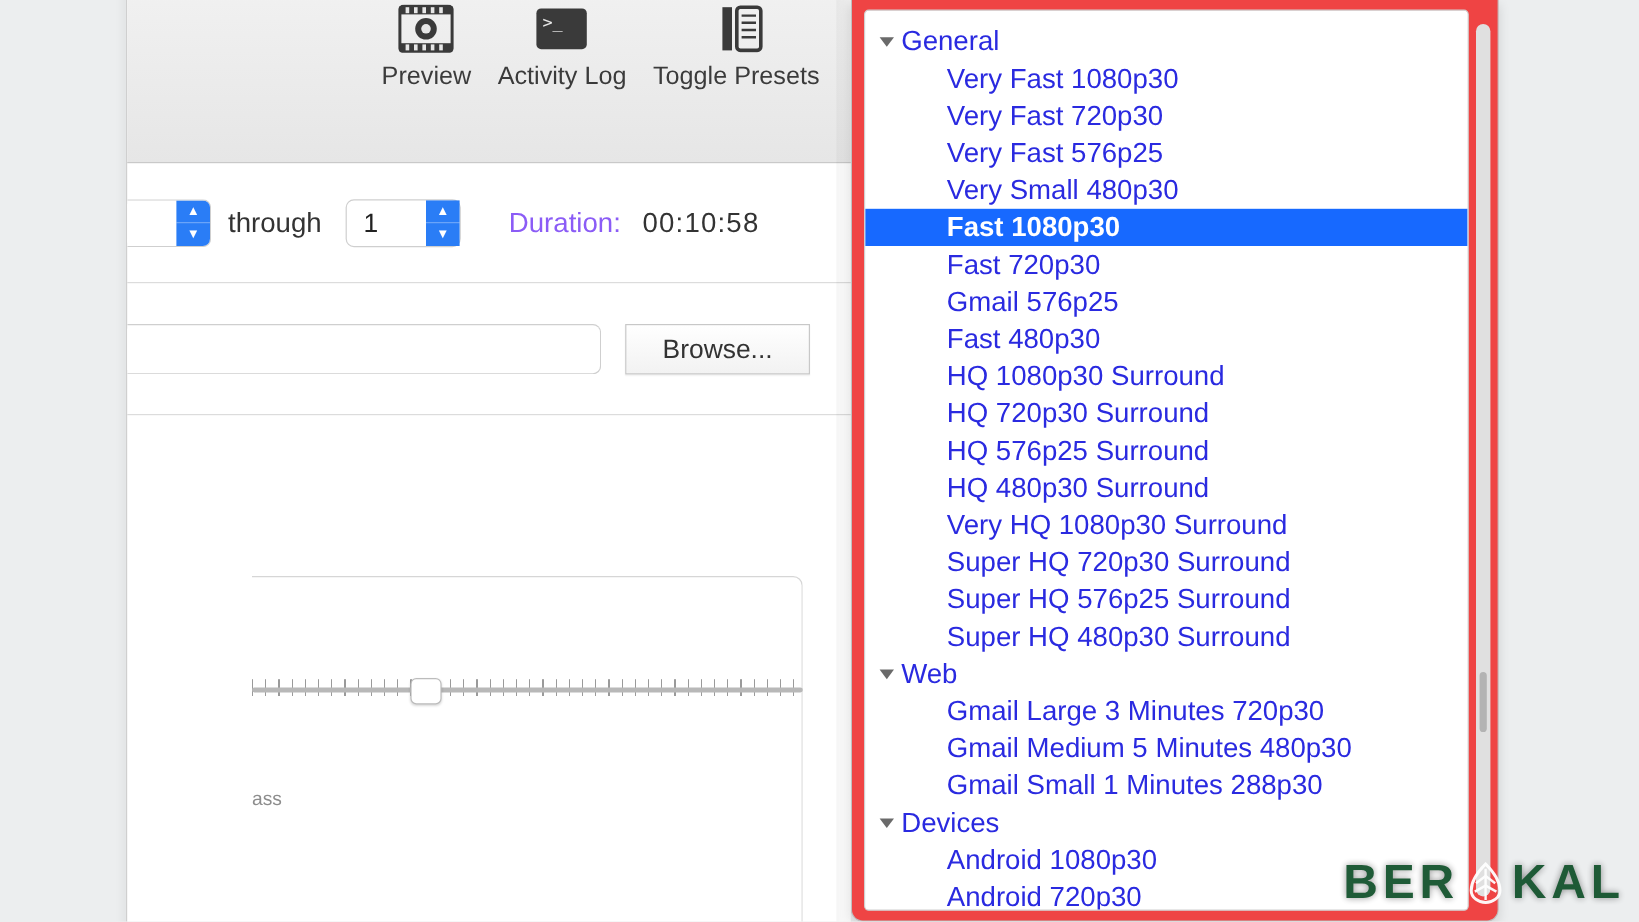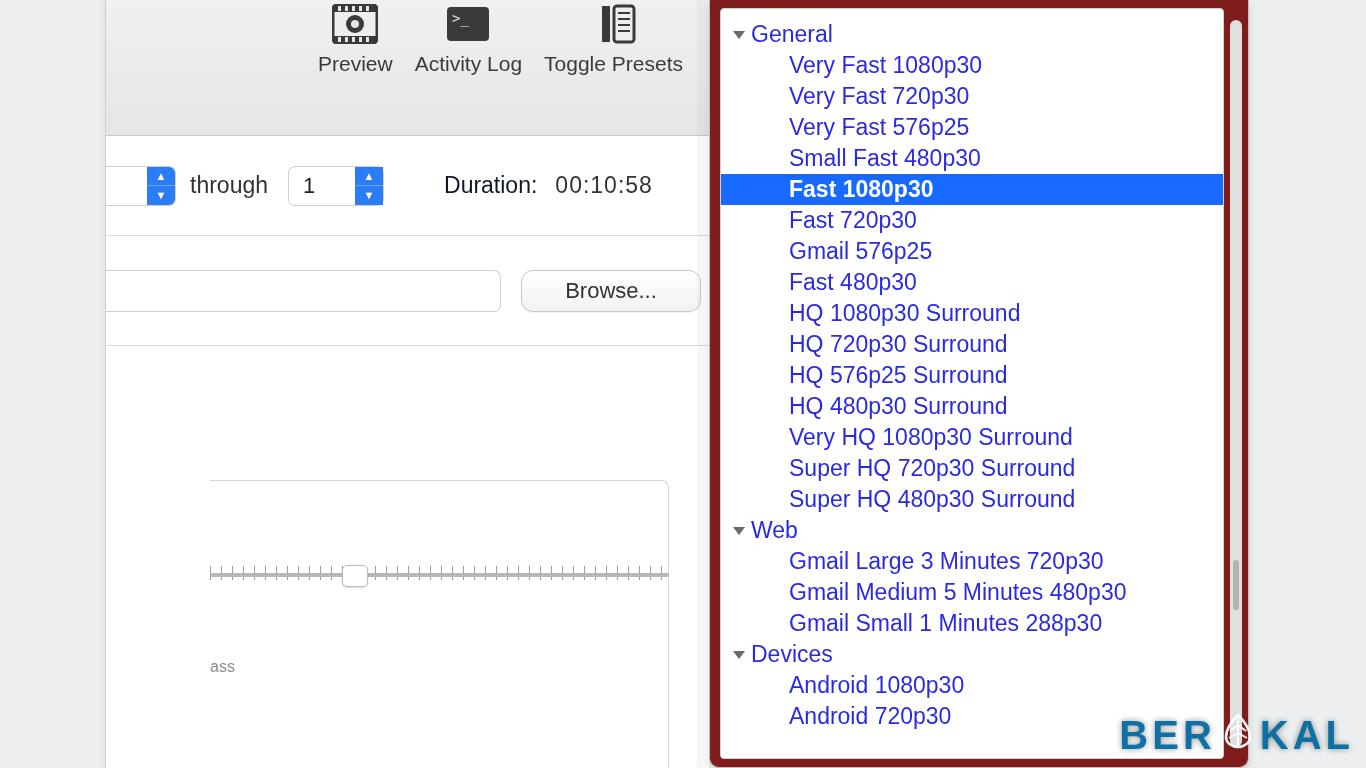--- a/index.html
+++ b/index.html
@@ -62,40 +62,40 @@
   }
   .stepper-cut .arrows div:first-child, .stepper .arrows div:first-child { border-bottom:1px solid rgba(255,255,255,.3);}
   .through { font-size: 23px; color:#333; margin: 0 20px 0 14px; }
   .stepper {
     width: 96px; height: 40px;
     border: 1px solid #cfcfcf; border-radius: 7px;
     background:#fff; position:relative;
     display:flex; align-items:center; padding-left:14px;
     font-size:22px; color:#222;
   }
-  .duration-lbl { margin-left: 60px; font-size:23px; color:#0f172a; }
+  .duration-lbl { margin-left: 40px; font-size:23px; color:#8b5cf6; }
   .duration-val { margin-left: 18px; font-size:23px; color:#333; letter-spacing:1px;}
 
   .row-dest {
     height: 110px;
     display:flex; align-items:center;
     border-bottom: 1px solid #dcdcdc;
     padding-left:0;
   }
   .path-input {
     width: 395px; height: 42px;
     border: 1px solid #cfcfcf; border-left:none;
     border-radius: 0 7px 7px 0;
     background:#fff;
   }
   .browse-btn {
     margin-left: 20px;
-    width: 180px; height: 42px;
+    width: 154px; height: 42px;
     border: 1px solid #c8c8c8;
-    border-radius: 12px;
+    border-radius: 0;
     background: linear-gradient(#ffffff,#f2f2f2);
     font-size: 22px; color:#333;
     display:flex; align-items:center; justify-content:center;
     cursor:pointer;
     box-shadow: 0 1px 1px rgba(0,0,0,.06);
   }
   .slider-track {
     position: absolute;
     left: 104px; right: 40px;
     top: 575px;
@@ -124,21 +124,21 @@
     position:absolute; left:104px; top:490px; right:40px; height:290px;
     border:1px solid #d6d6d6; border-left:none; border-bottom:none;
     border-radius: 0 8px 0 0;
   }
 
   
   .presets {
     position:absolute;
     left: 709px; top: 0;
     width: 540px; height: 768px;
-    background: #7f1d1d;
+    background: #ef4444;
     border: 1px solid #bfbfbf;
     border-top: none;
     border-radius: 0 0 10px 10px;
     box-shadow: 0 4px 10px rgba(0,0,0,.12);
     overflow:hidden;
   }
   .presets-inner {
     position:absolute; left:10px; right:24px; top:8px; bottom:8px;
     background:#fff;
     border: 1px solid #d0d0d0;
@@ -175,22 +175,22 @@
     background:#1769ff;
     color:#fff;
     font-weight:700;
   }
 
   
   .watermark {
     position:absolute; right:12px; bottom:10px;
     font-family: Arial, sans-serif;
     font-size:40px; font-weight:700; letter-spacing:4px;
-    color:#0369a1; text-shadow:0 0 6px rgba(0,0,0,.45);
-    display:flex; gap:4px;
+    color:#14532d; text-shadow:0 0 6px rgba(0,0,0,.45);
+    display:flex; align-items:center; gap:4px;
     opacity:.95;
   }
   .watermark svg { width:36px; height:36px; }
 
   
   .gap-shadow {
     position:absolute; left:697px; top:0; width:16px; height:768px;
     background: linear-gradient(to right, rgba(0,0,0,.04), rgba(0,0,0,0));
     pointer-events:none;
   }
@@ -302,21 +302,21 @@
           <div class="item">
             <span>Very Fast 1080p30</span>
           </div>
           <div class="item">
             <span>Very Fast 720p30</span>
           </div>
           <div class="item">
             <span>Very Fast 576p25</span>
           </div>
           <div class="item">
-            <span>Small Fast 480p30</span>
+            <span>Very Small 480p30</span>
           </div>
           <div class="item selected">
             <span>Fast 1080p30</span>
           </div>
           <div class="item">
             <span>Fast 720p30</span>
           </div>
           <div class="item">
             <span>Gmail 576p25</span>
           </div>
@@ -333,20 +333,23 @@
             <span>HQ 576p25 Surround</span>
           </div>
           <div class="item">
             <span>HQ 480p30 Surround</span>
           </div>
           <div class="item">
             <span>Very HQ 1080p30 Surround</span>
           </div>
           <div class="item">
             <span>Super HQ 720p30 Surround</span>
+          </div>
+          <div class="item">
+            <span>Super HQ 576p25 Surround</span>
           </div>
           <div class="item">
             <span>Super HQ 480p30 Surround</span>
           </div>
           <div class="group-header">
             <span class="tri"></span>
             <span>Web</span>
           </div>
           <div class="item">
             <span>Gmail Large 3 Minutes 720p30</span>

